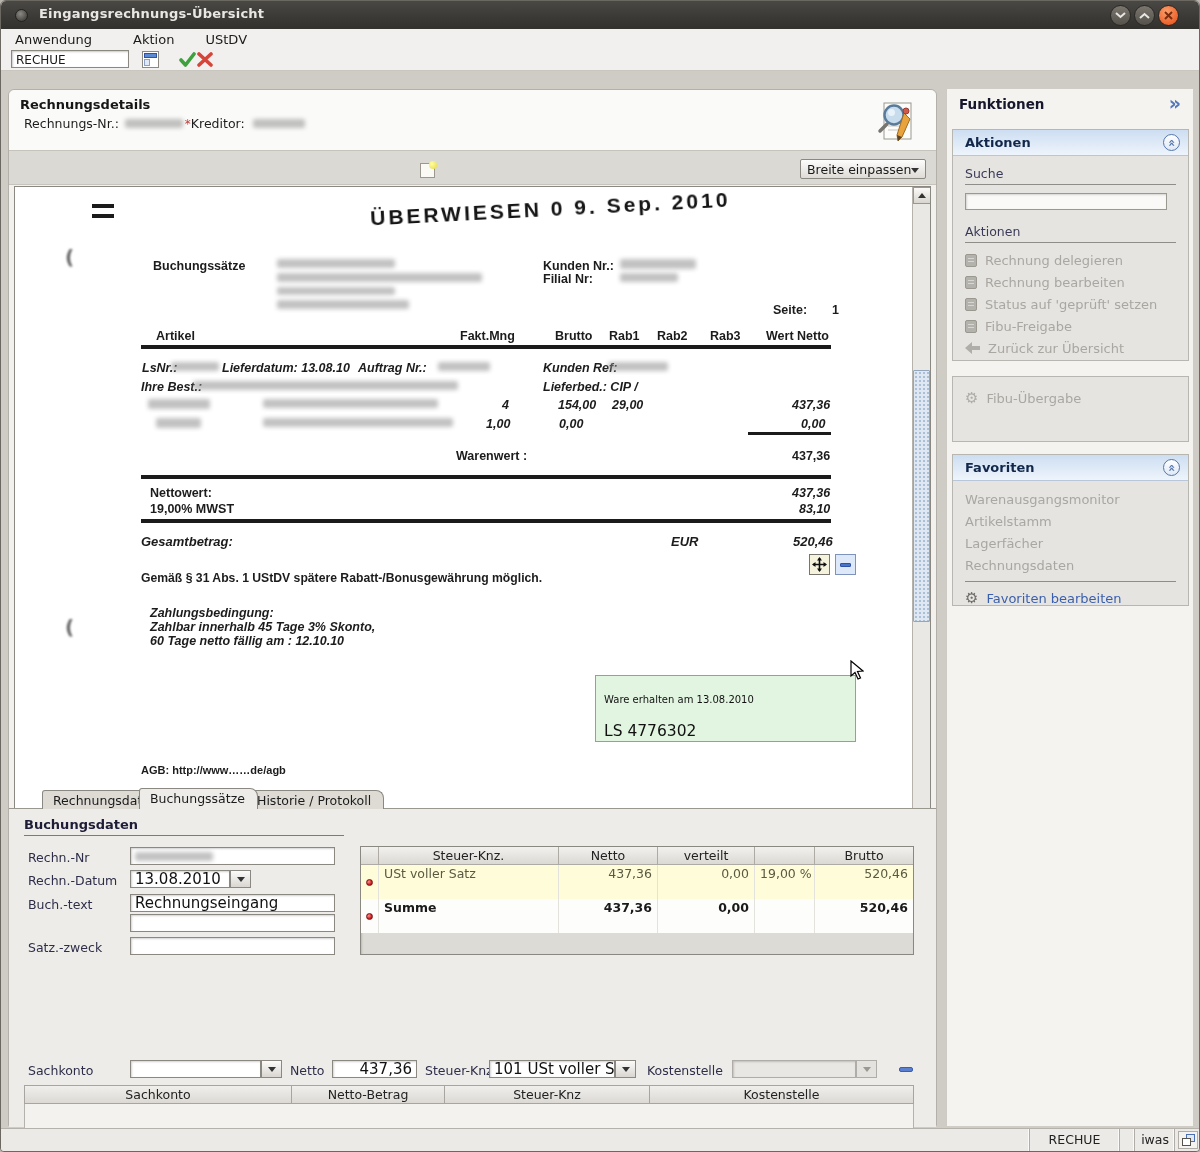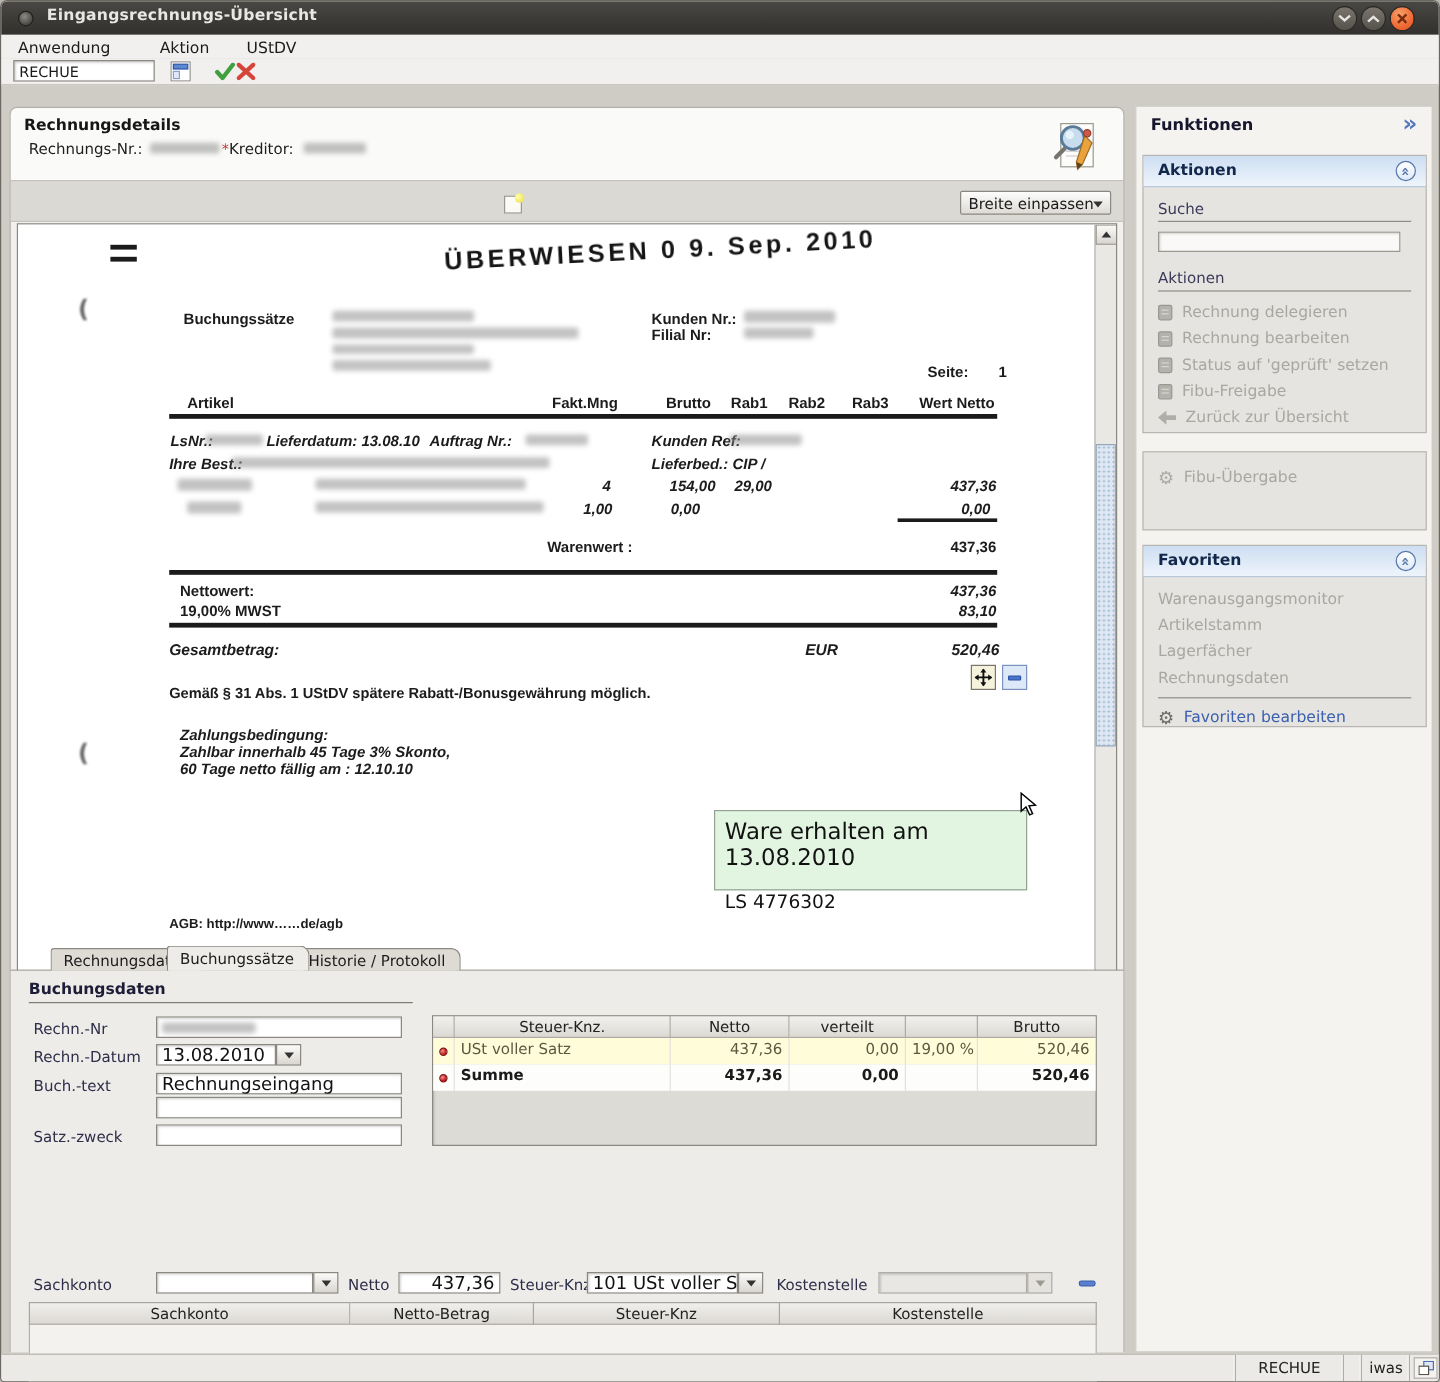--- a/index.html
+++ b/index.html
@@ -74,21 +74,21 @@
     background-image:radial-gradient(#a9c0d6 32%, transparent 34%); background-size:4px 4px; }
   .hstrip { position:absolute; left:0; bottom:0; width:898px; height:8px; background:linear-gradient(#e2e9f2,#c8d5e6); border-top:1px solid #a9b6c8; }
 
   .mini-btn { position:absolute; width:21px; height:21px; border:1px solid #77756e; display:flex; align-items:center; justify-content:center; }
   .mini-btn.move { background:#f6f3dc; }
   .mini-btn.minus { background:#dde8f8; border-color:#7d93bd; }
   .minus-glyph { width:11px; height:4px; background:#4a74c8; border:1px solid #2d53a8; border-radius:1px; }
 
   .green-tip { position:absolute; left:580px; top:488px; width:261px; height:67px;
     background:#e2f5e1; border:1px solid #93a393; padding:4px 8px; }
-  .green-tip .l1 { font-size:19px; color:#111; margin-top:2px; }
+  .green-tip .l1 { font-size:10px; color:#111; margin-top:14px; }
   .green-tip .l2 { font-size:15.5px; color:#111; margin-top:17px; }
 
   .cursor { position:absolute; left:835px; top:473px; z-index:50; }
 
   
   .tabstrip { position:absolute; left:0px; top:692px; width:100%; height:27px; }
   .tab { position:absolute; top:8px; height:19px; background:#dedbd5; border:1px solid #8a8880; border-bottom:none;
     border-radius:3px 8px 0 0; font-size:12.5px; padding:2px 12px 0 10px; color:#1b1b1b; }
   .tab.active { top:6px; height:21px; background:#eeece8; z-index:3; font-size:12.5px; }
   .tabline { position:absolute; left:0; top:26px; width:100%; height:1px; background:#9a978f; }
@@ -103,21 +103,21 @@
   .combo-btn { position:absolute; width:21px; height:18px; background:linear-gradient(#fcfbfa,#d9d6d1);
     border:1px solid #8a8880; display:flex; align-items:center; justify-content:center; }
   .combo-btn.disabled { background:#e4e2de; border-color:#b0ada8; }
   .combo-btn.disabled .tri-down { border-top-color:#9a988f; }
 
   .taxtable { position:absolute; left:351px; top:37px; width:554px; height:109px; background:#dddbd6;
     border:1px solid #8a8880; box-shadow:inset 1px 1px 2px rgba(0,0,0,.15); }
   .tt-head { display:flex; height:18px; }
   .tt-hcell { background:linear-gradient(#f2f1ee,#dcd9d4); border-right:1px solid #aeaba5; border-bottom:1px solid #aeaba5;
     font-size:12.5px; color:#222; text-align:center; line-height:17px; }
-  .tt-row { display:flex; height:22px; }
+  .tt-row { display:flex; height:34px; }
   .tt-cell { font-size:12.5px; line-height:17px; padding:0 5px; border-right:1px solid #e4e2dd; white-space:nowrap; overflow:hidden; }
   .num { text-align:right; }
   .dotcell { display:flex; align-items:center; justify-content:center; }
   .reddot { width:7px; height:7px; border-radius:50%; border:1px solid #7d1010;
     background:radial-gradient(circle at 35% 35%, #ff9090, #cc2020 60%, #8f1414); }
 
   .dettable { position:absolute; left:15px; top:276px; width:890px; height:0px; }
   .dt-head { display:flex; height:19px; }
   .dt-hcell { background:linear-gradient(#f0efec,#dcd9d4); border:1px solid #a8a5a0; border-left:none;
     font-size:12.5px; text-align:center; line-height:18px; color:#222; }

